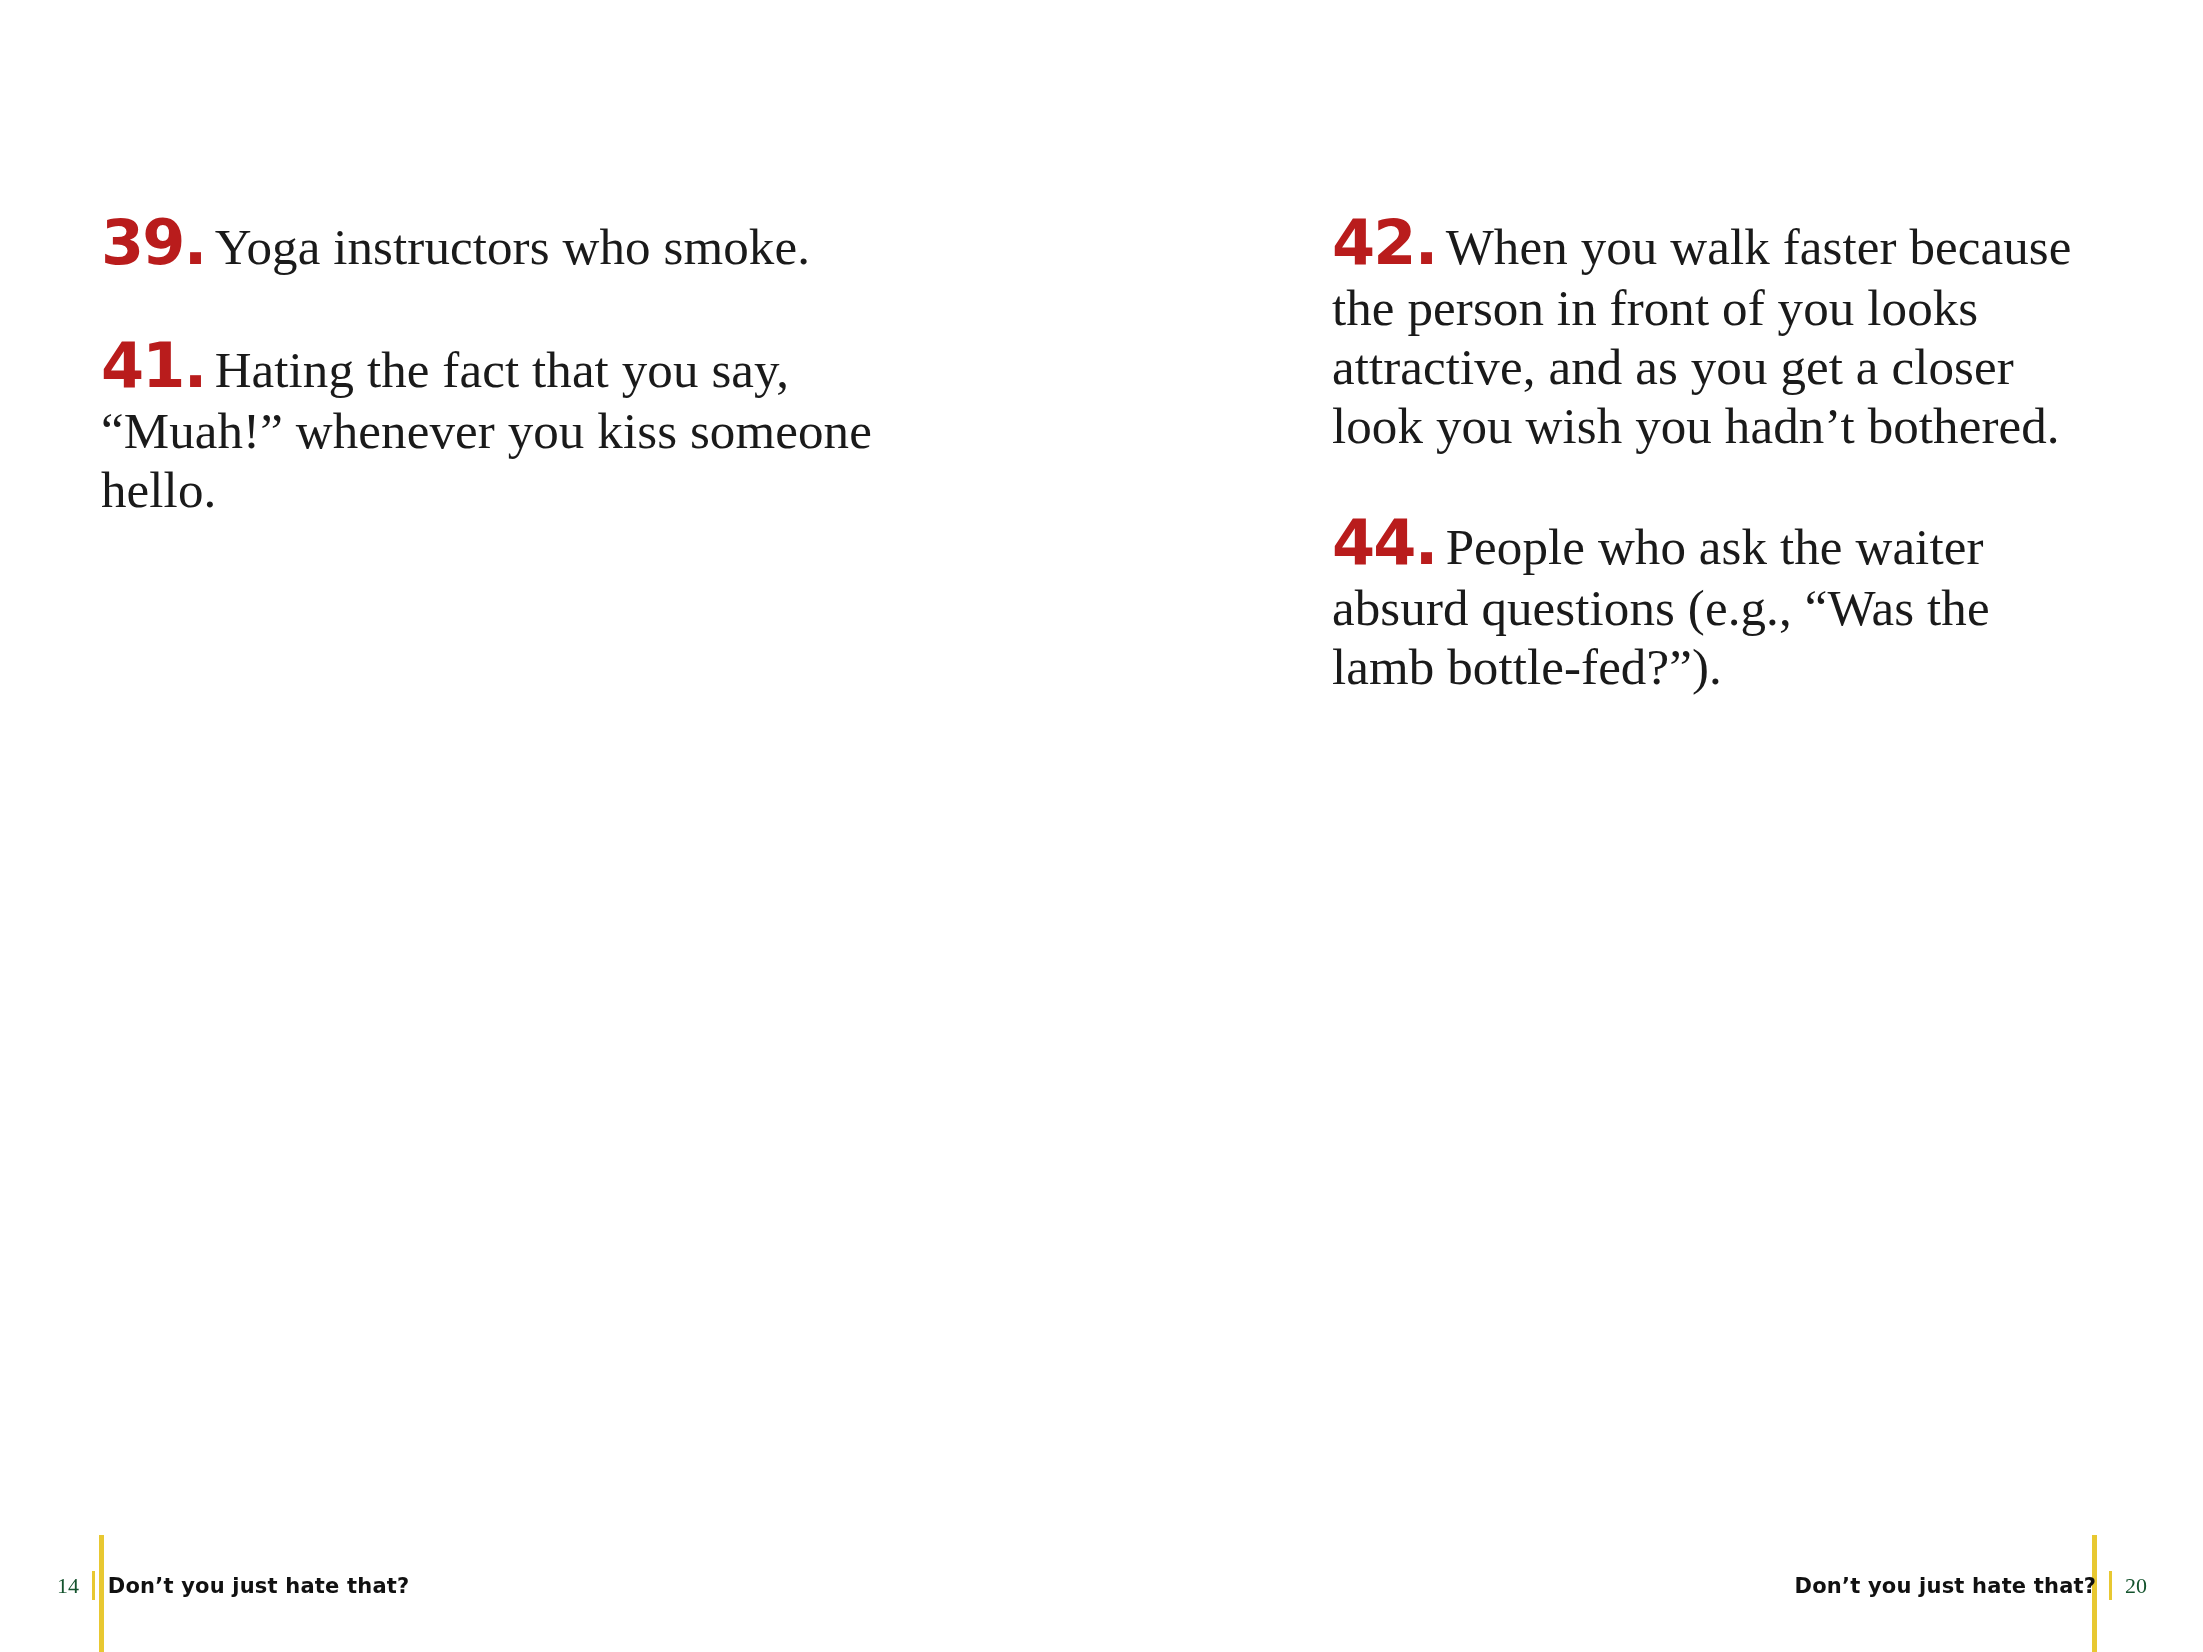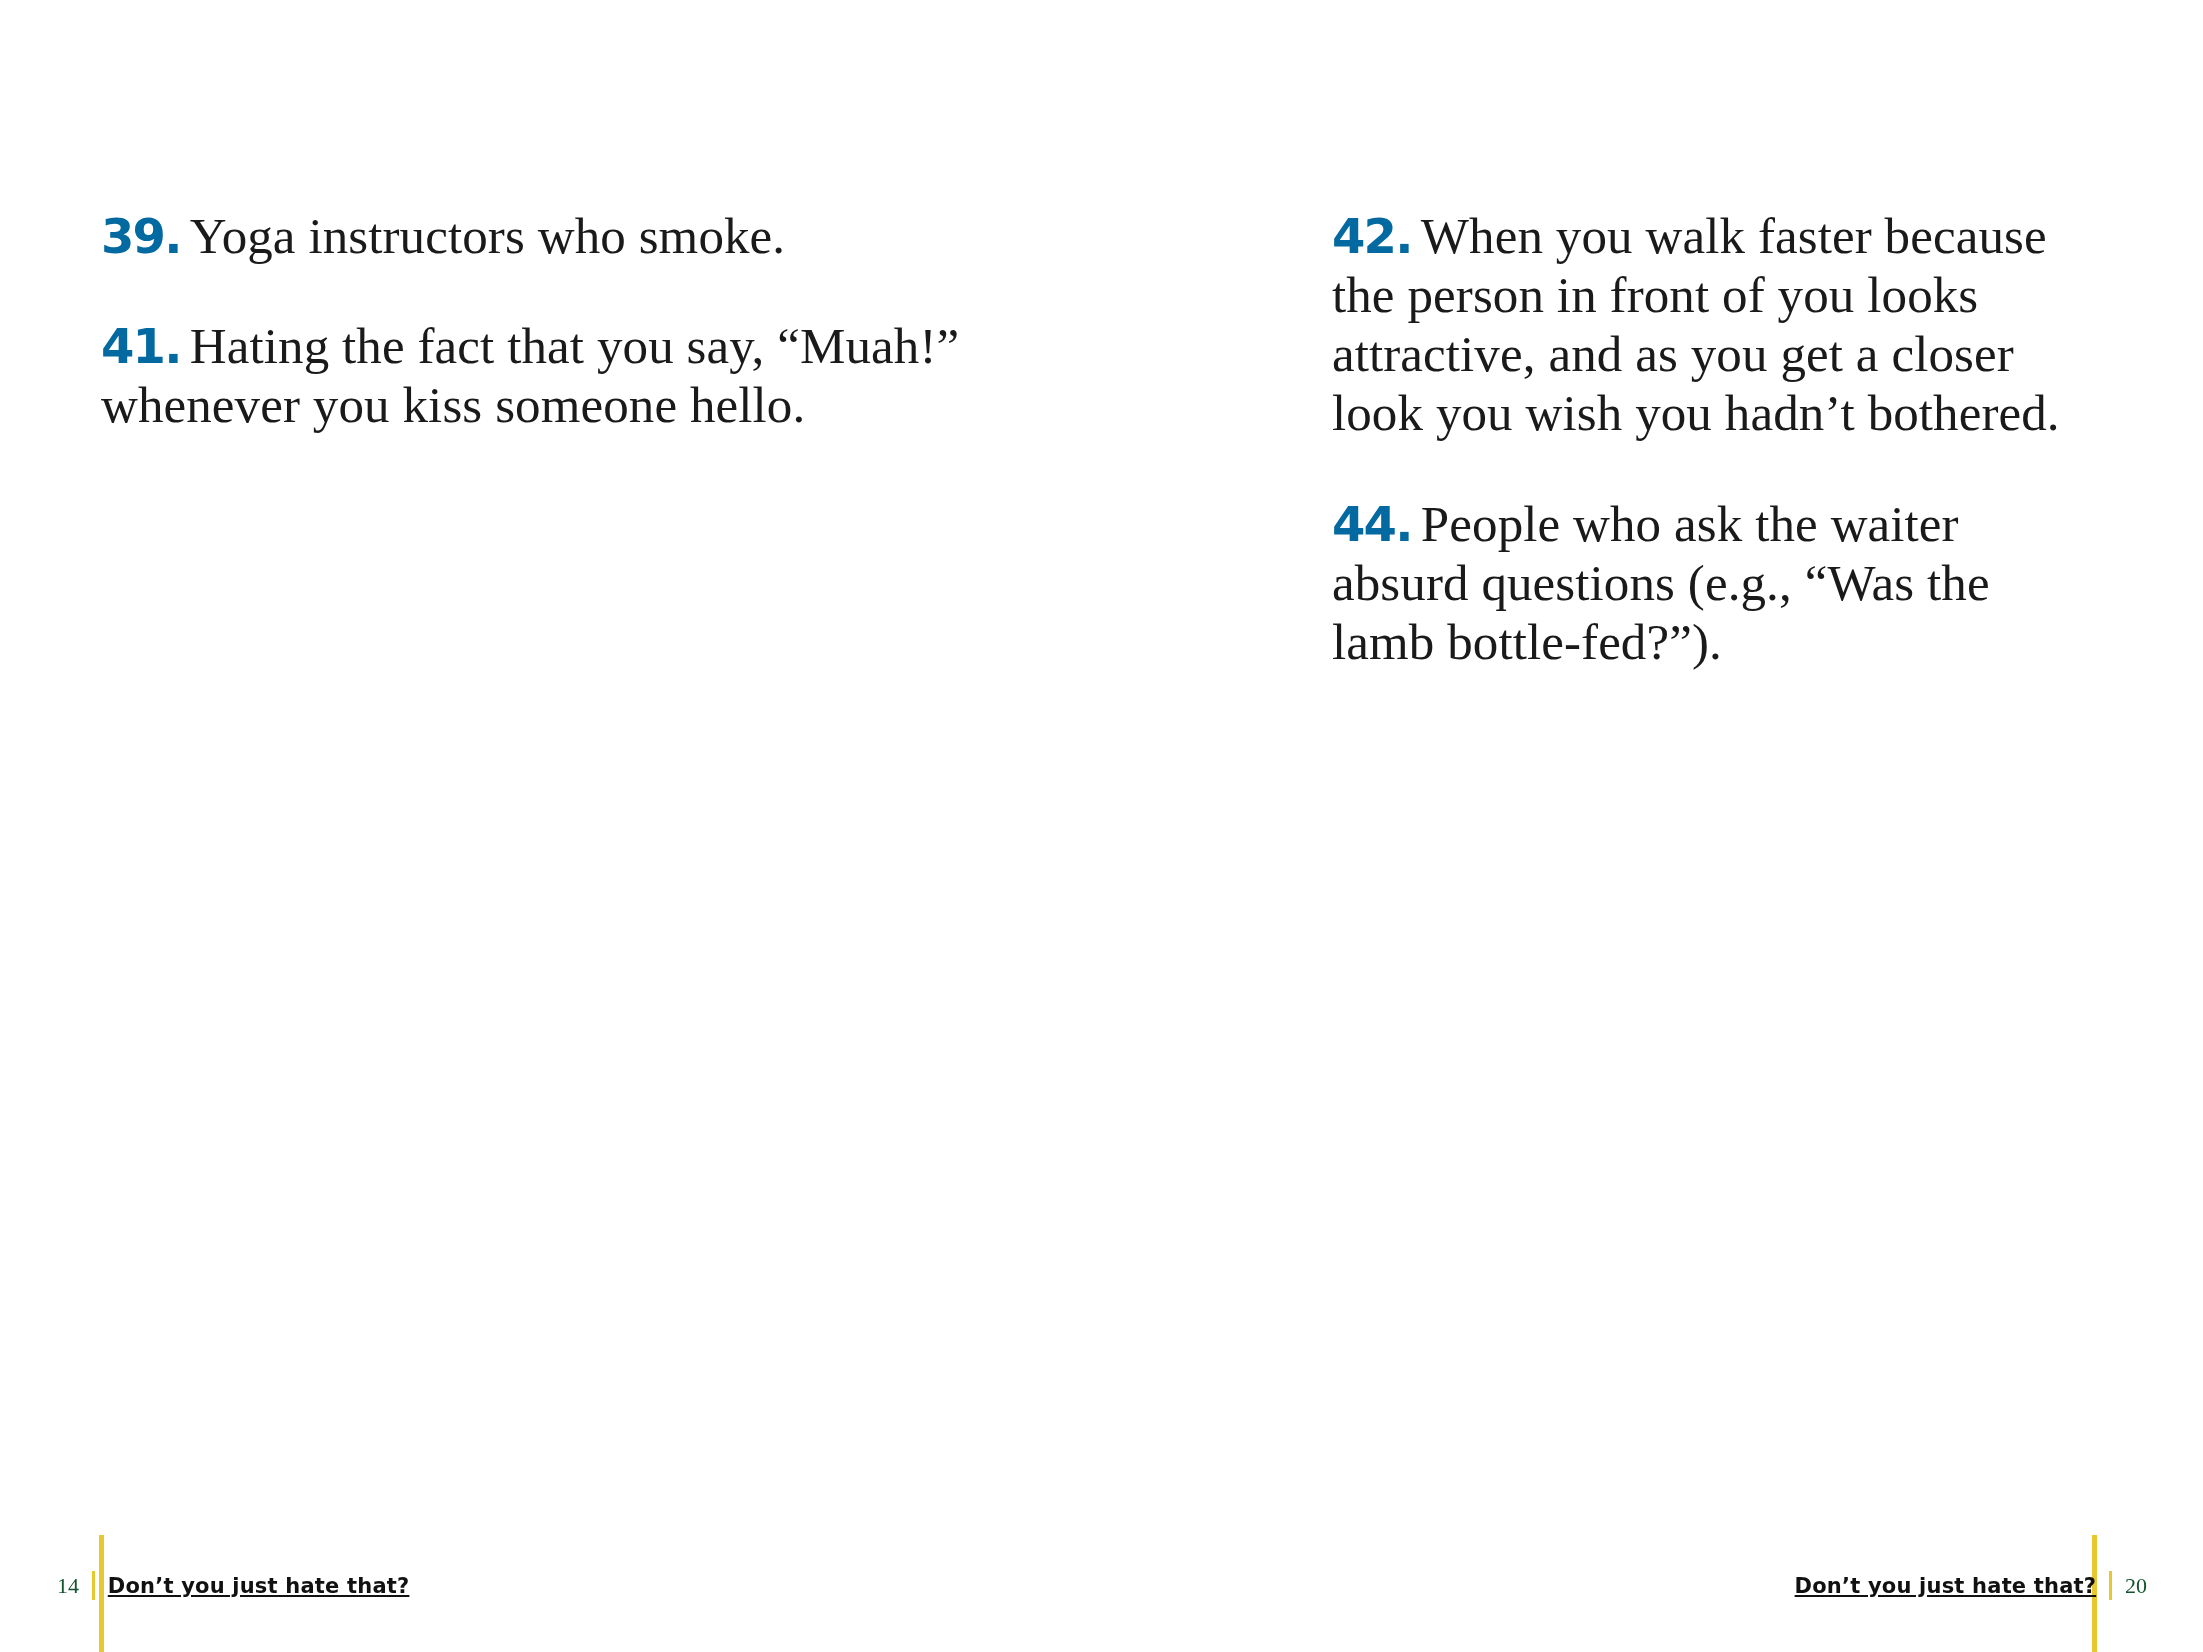--- a/index.html
+++ b/index.html
@@ -62,22 +62,22 @@
     line-height: 1.16;
     margin-bottom: 39px;
     text-align: left;
     letter-spacing: 0.1px;
   }
   .entry:last-child { margin-bottom: 0; }
 
   .num {
     font-family: "DejaVu Sans", sans-serif;
     font-weight: bold;
-    font-size: 48px;
-    color: #0369a1;
+    font-size: 62px;
+    color: #b91c1c;
     letter-spacing: -1.8px;
     padding-right: 9.2px;
     display: inline;
     vertical-align: baseline;
   }
 
   .entry .txt { display: inline; }
 
   
   .footer {
@@ -104,21 +104,20 @@
     height: 29px;
     background: #e8c831;
     margin: 0 13px;
     display: inline-block;
   }
   .booktitle {
     font-weight: bold;
     font-size: 21px;
     letter-spacing: 0.2px;
     color: #111111;
-    text-decoration: underline;
   }
 </style>
 </head>
 <body>
 
 <div class="spread">
 
   <div class="page page-left">
     <div class="edge-rule edge-rule-left"></div>
 

